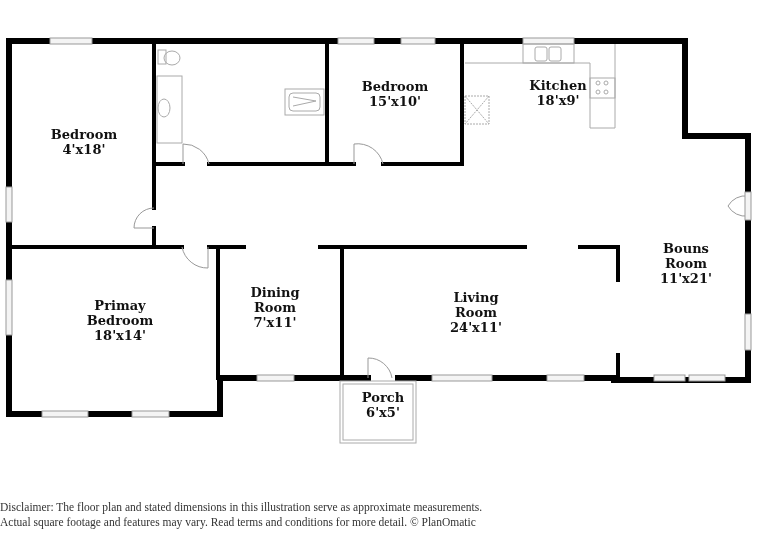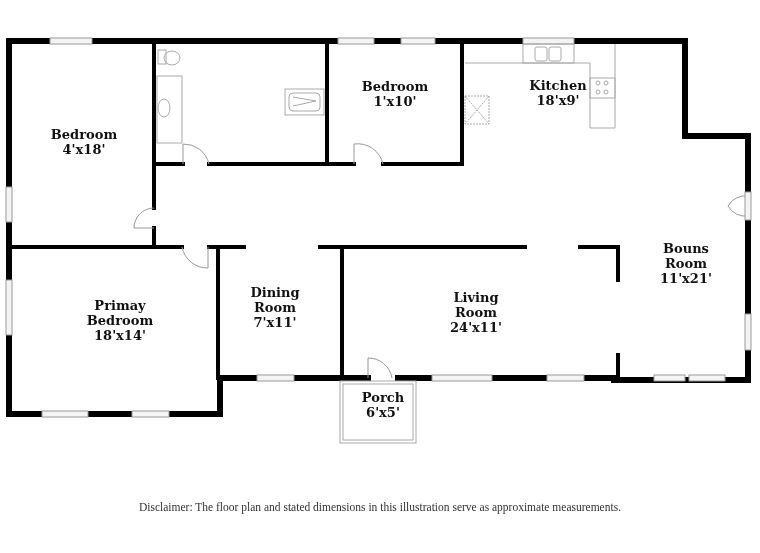--- a/index.html
+++ b/index.html
@@ -1,19 +1,19 @@
 <!DOCTYPE html>
 <html><head>
   <meta charset="utf-8">
   <style>
     html, body { margin:0; padding:0; background:#ffffff; }
     body { width:760px; height:553px; position:relative; overflow:hidden; font-family:"DejaVu Serif", serif; }
     svg { position:absolute; left:0; top:0; }
     .label { position:absolute; text-align:center; font-family:"DejaVu Serif", serif; font-weight:bold; font-size:13px; line-height:15px; color:#111; transform:translateX(-50%); white-space:nowrap; }
-    .disclaimer { position:absolute; left:0; top:500px; width:760px; text-align:center; font-family:"Liberation Serif", serif; font-size:11.5px; line-height:15px; color:#333; }
+    .disclaimer { position:absolute; left:0; top:500px; width:760px; text-align:left; font-family:"Liberation Serif", serif; font-size:11.5px; line-height:15px; color:#333; }
   </style>
 </head>
 <body>
 
 <svg width="760" height="553" viewBox="0 0 760 553" xmlns="http://www.w3.org/2000/svg">
   <g fill="none" stroke="#000" stroke-width="6" stroke-linecap="square">
 
     <polyline points="9,41 685,41 685,136 748,136 748,380 614,380"></polyline>
 
     <line x1="9" y1="41" x2="9" y2="414"></line>
@@ -114,21 +114,21 @@
       </g>
   </g>
 </svg>
 
 <div class="label" style="left:84px;top:127px;">
   <div>Bedroom</div>
   <div>4'x18'</div>
 </div>
 <div class="label" style="left:395px;top:79px;">
   <div>Bedroom</div>
-  <div>1'x10'</div>
+  <div>15'x10'</div>
 </div>
 <div class="label" style="left:558px;top:78px;text-align:center;">
   <div>Kitchen</div>
   <div>18'x9'</div>
 </div>
 <div class="label" style="left:686px;top:241px;">
   <div>Bouns</div>
   <div>Room</div>
   <div>11'x21'</div>
 </div>
@@ -147,13 +147,14 @@
   <div>Room</div>
   <div>24'x11'</div>
 </div>
 <div class="label" style="left:383px;top:390px;">
   <div>Porch</div>
   <div>6'x5'</div>
 </div>
 
 <div class="disclaimer">
   <div>Disclaimer: The floor plan and stated dimensions in this illustration serve as approximate measurements.</div>
+  <div>Actual square footage and features may vary. Read terms and conditions for more detail. © PlanOmatic</div>
 </div>
 
 </body></html>

